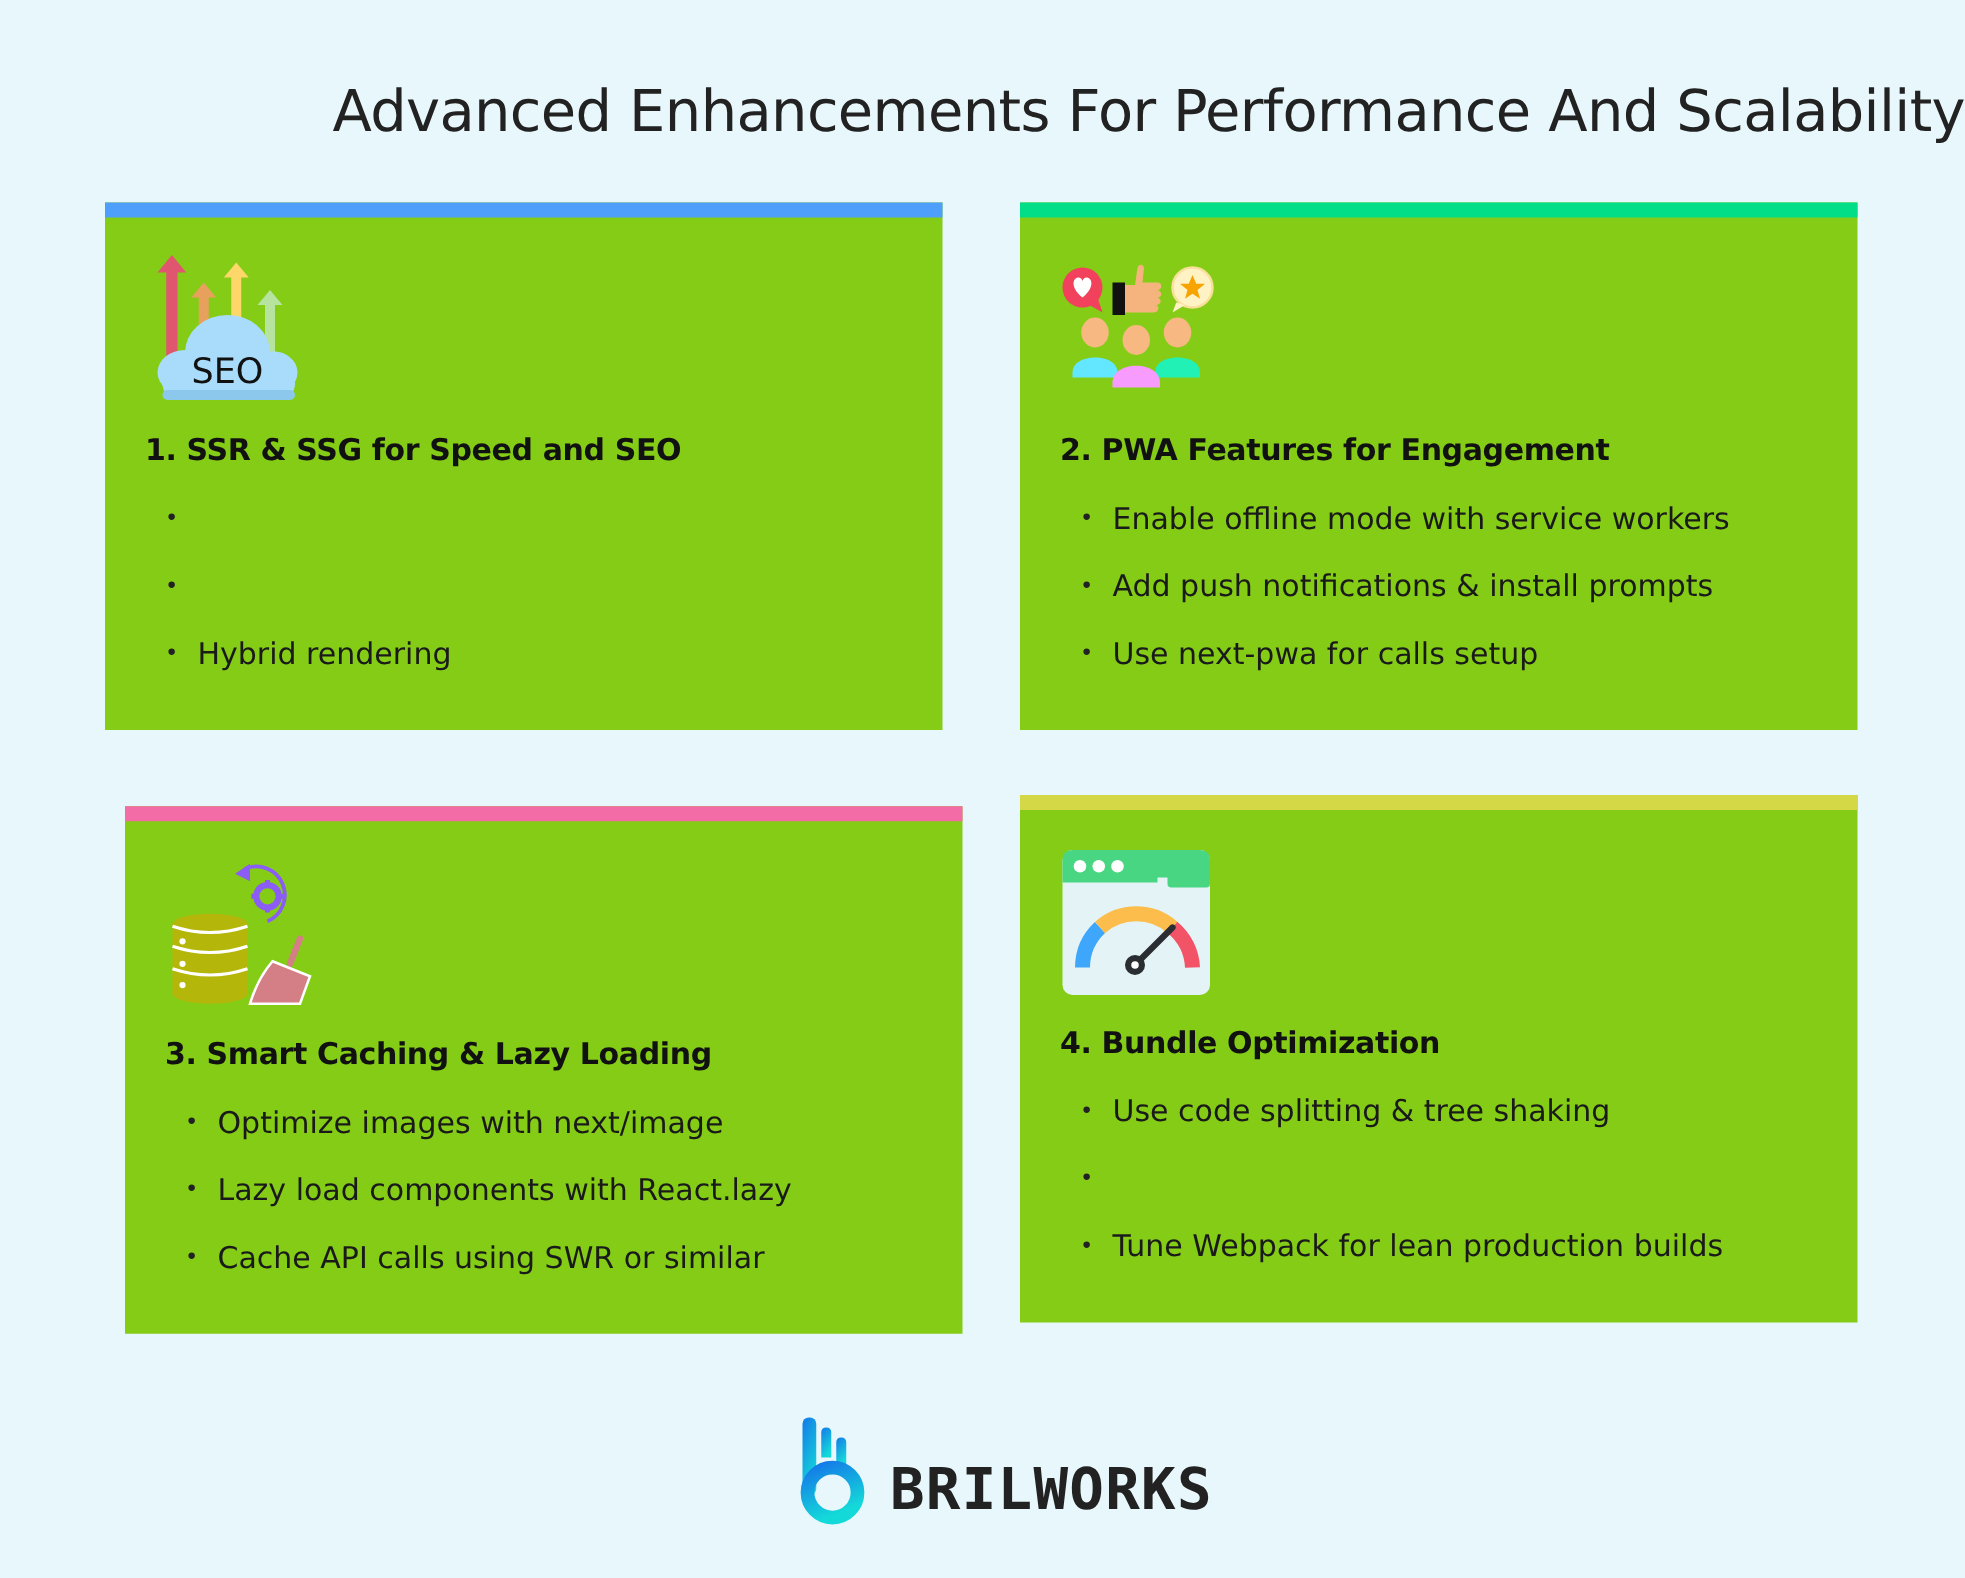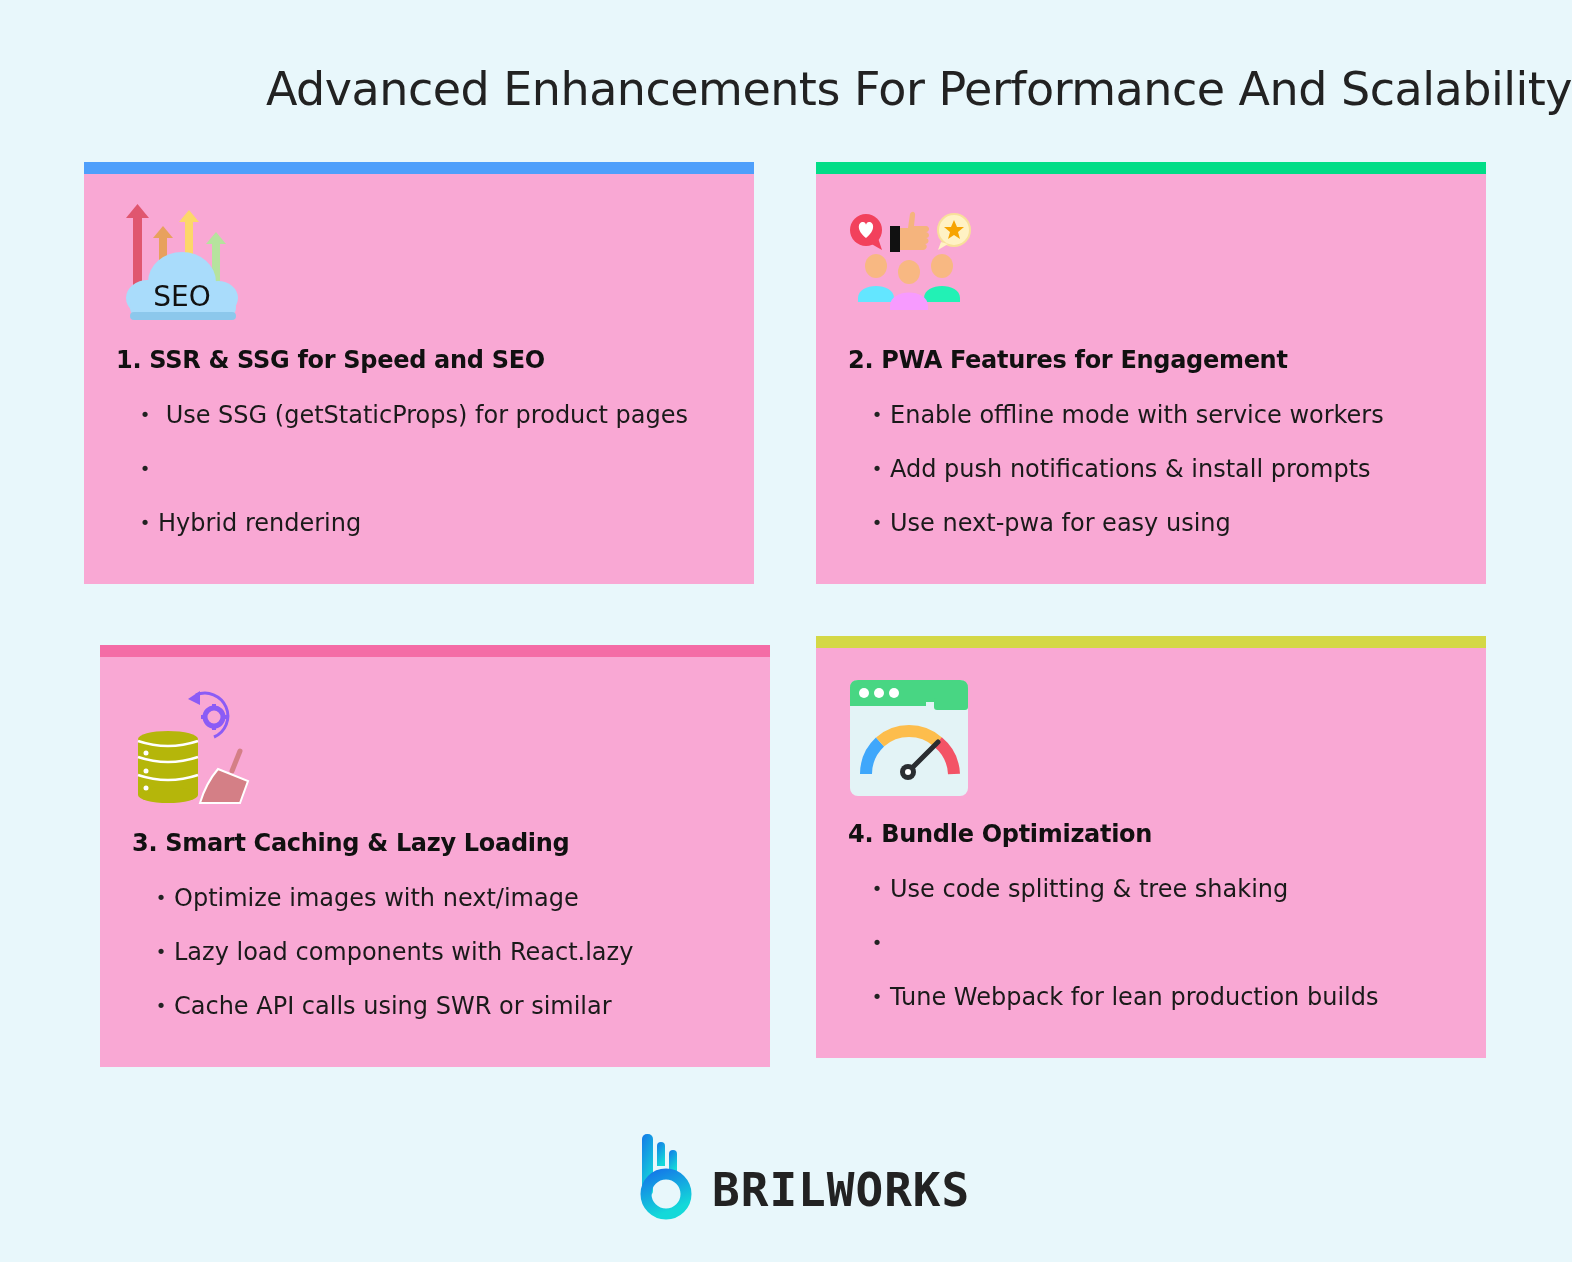--- a/index.html
+++ b/index.html
@@ -18,22 +18,21 @@
       font-family: "DejaVu Sans", sans-serif;
       font-size: 46px;
       font-weight: normal;
       color: #222;
       letter-spacing: -0.5px;
     }
     .card {
       position: absolute;
       width: 670px;
       height: 422px;
-      background: #f9a8d4;
-      text-align: center;
+      background: #84cc16;
     }
     .card .accent {
       position: absolute; top: 0; left: 0; right: 0;
       height: 12px;
     }
     .card .icon-wrap {
       position: absolute; top: 40px; left: 30px;
       width: 132px; height: 120px;
     }
     .card .card-title {
@@ -108,21 +107,20 @@
       <ellipse cx="104" cy="96" rx="20" ry="17" fill="#a9dcfb"></ellipse>
       <rect x="16" y="92" width="106" height="26" rx="13" fill="#a9dcfb"></rect>
       <rect x="16" y="110" width="106" height="8" rx="4" fill="#8cc8ec"></rect>
       <text x="68" y="104" text-anchor="middle" font-family="DejaVu Sans, sans-serif" font-size="28" fill="#111">SEO</text>
     </svg>
   </div>
   <h2 class="card-title">1. SSR &amp; SSG for Speed and SEO</h2>
   <ul>
     <li>
         <span class="bullet">•</span>
-        <span style="white-space:pre;"> Use SSG (getStaticProps) for product pages</span>
       </li>
     <li>
         <span class="bullet">•</span>
       </li>
     <li>
         <span class="bullet">•</span>
         <span>Hybrid rendering</span>
       </li>
   </ul>
 </section>
@@ -156,21 +154,21 @@
     <li>
         <span class="bullet">•</span>
         <span>Enable offline mode with service workers</span>
       </li>
     <li>
         <span class="bullet">•</span>
         <span>Add push notifications &amp; install prompts</span>
       </li>
     <li>
         <span class="bullet">•</span>
-        <span>Use next-pwa for easy using</span>
+        <span>Use next-pwa for calls setup</span>
       </li>
   </ul>
 </section>
 
 <section class="card" id="card-3">
   <div class="accent" style="background:#f46ca6;"></div>
   <div class="icon-wrap">
     <svg width="132" height="120" viewBox="0 0 132 120">
 
       <path d="M66 10 A 22 22 0 1 1 84 52" fill="none" stroke="#8b5cf6" stroke-width="3"></path>

